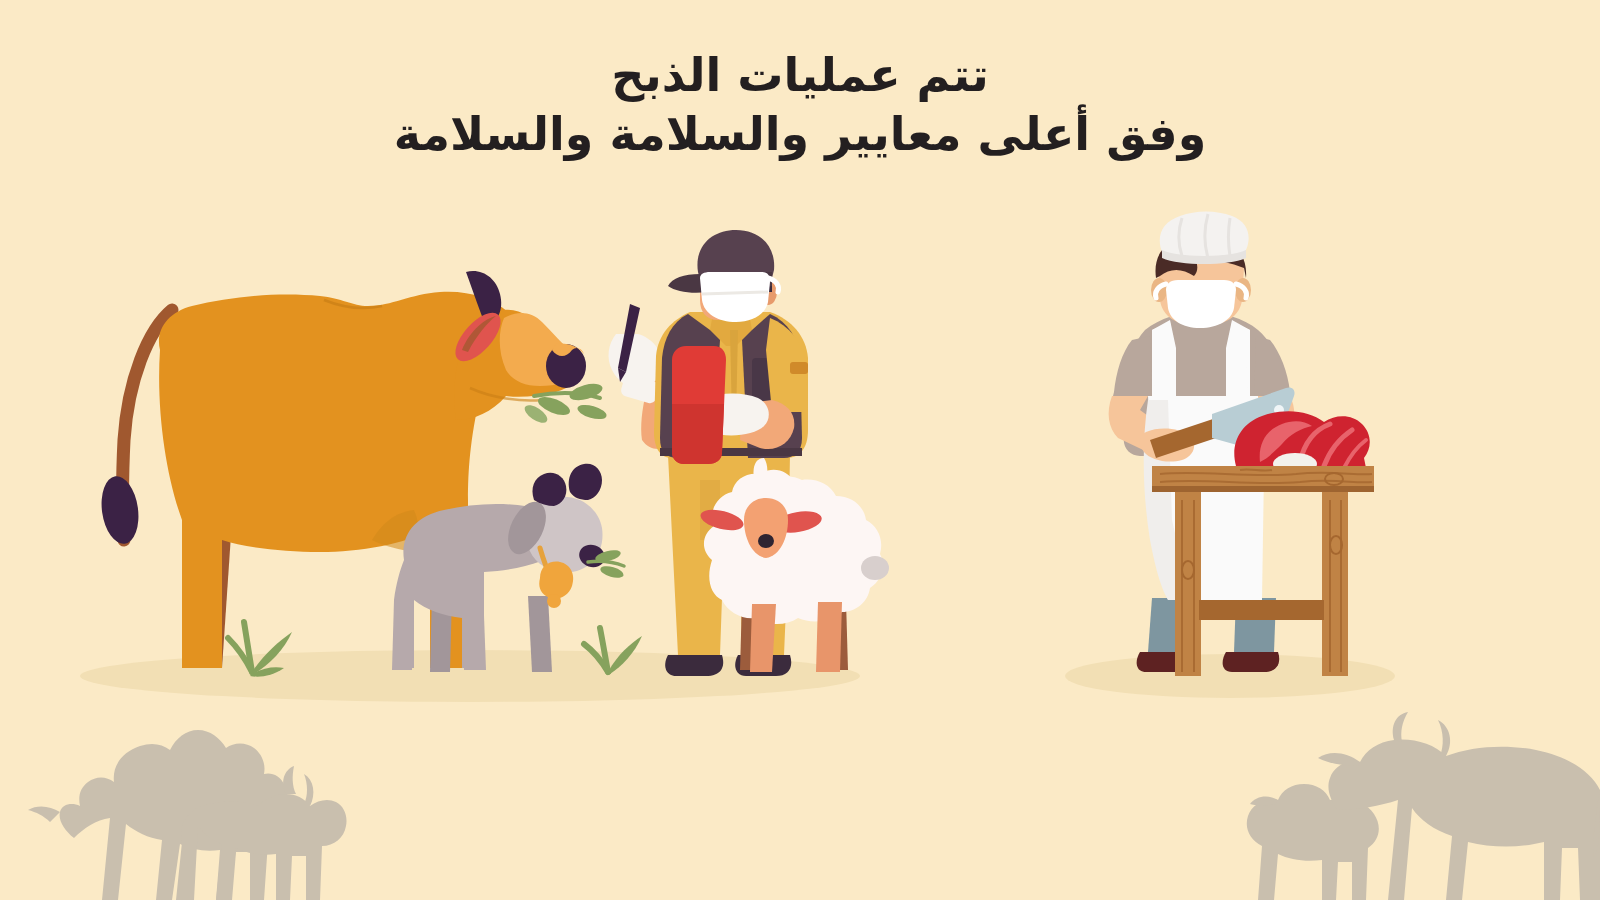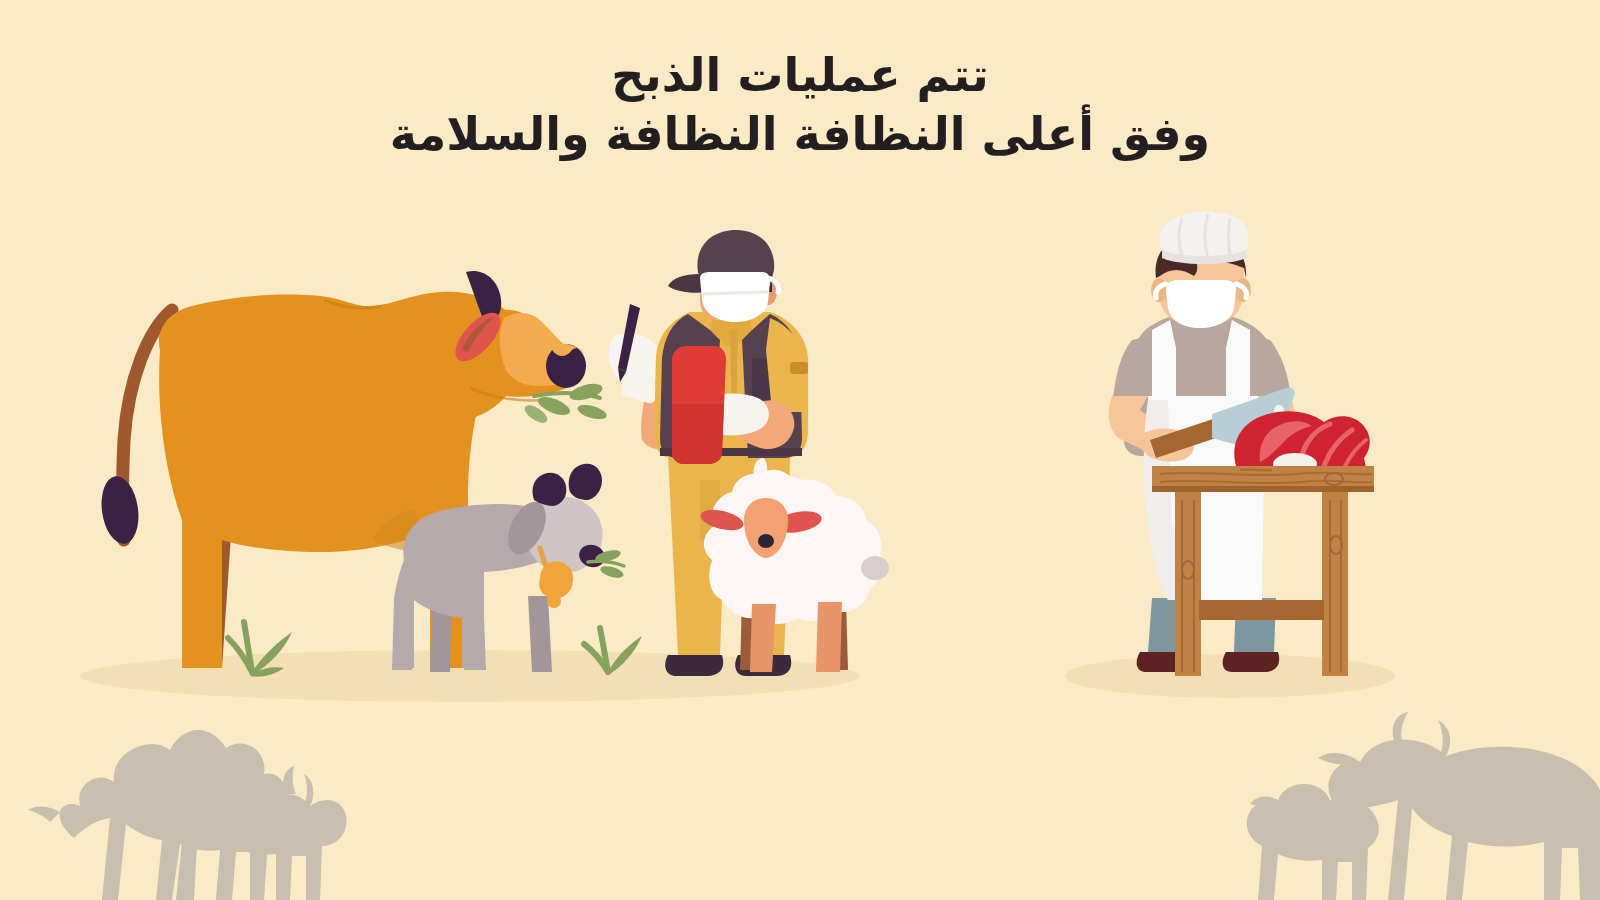--- a/index.html
+++ b/index.html
@@ -435,16 +435,16 @@
         <ellipse cx="1336" cy="545" rx="6" ry="9" fill="none" stroke="#a5672f" stroke-width="2"></ellipse>
 
         <path d="M1199,600 L1324,600 L1324,620 L1199,620 Z" fill="#a5672f"></path>
       </g>
 
     </g>
   </svg>
 
   <div class="headline">
     <span class="ln l1">تتم عمليات الذبح</span>
-    <span class="ln l2">وفق أعلى النظافة النظافة والسلامة</span>
+    <span class="ln l2">وفق أعلى معايير والسلامة والسلامة</span>
   </div>
 
 </div>
 
 </body></html>

